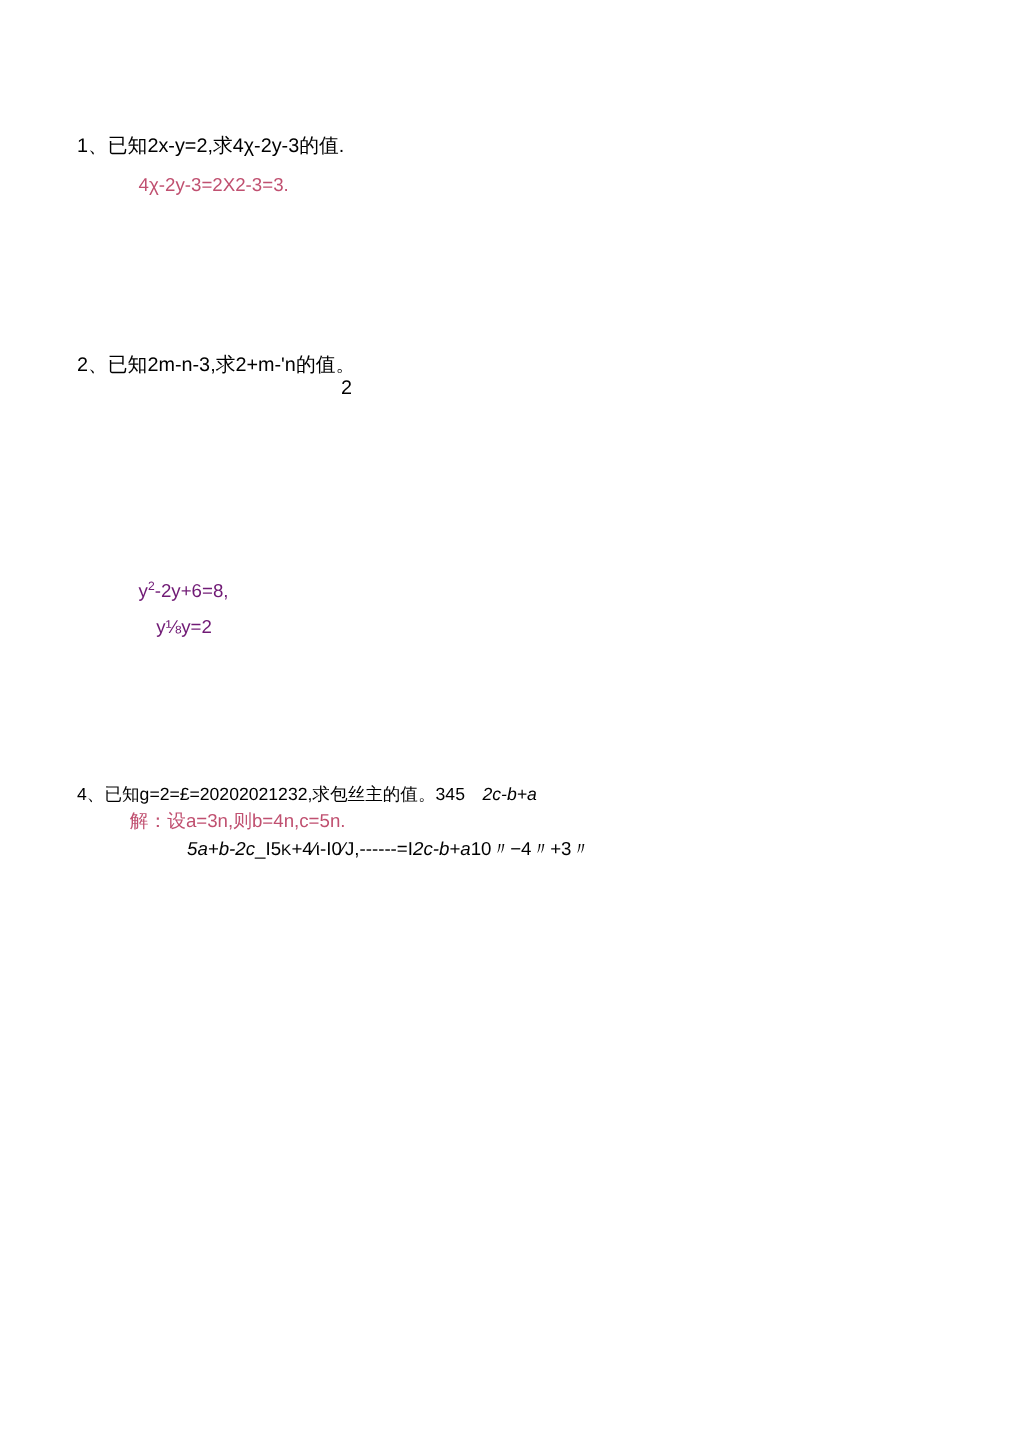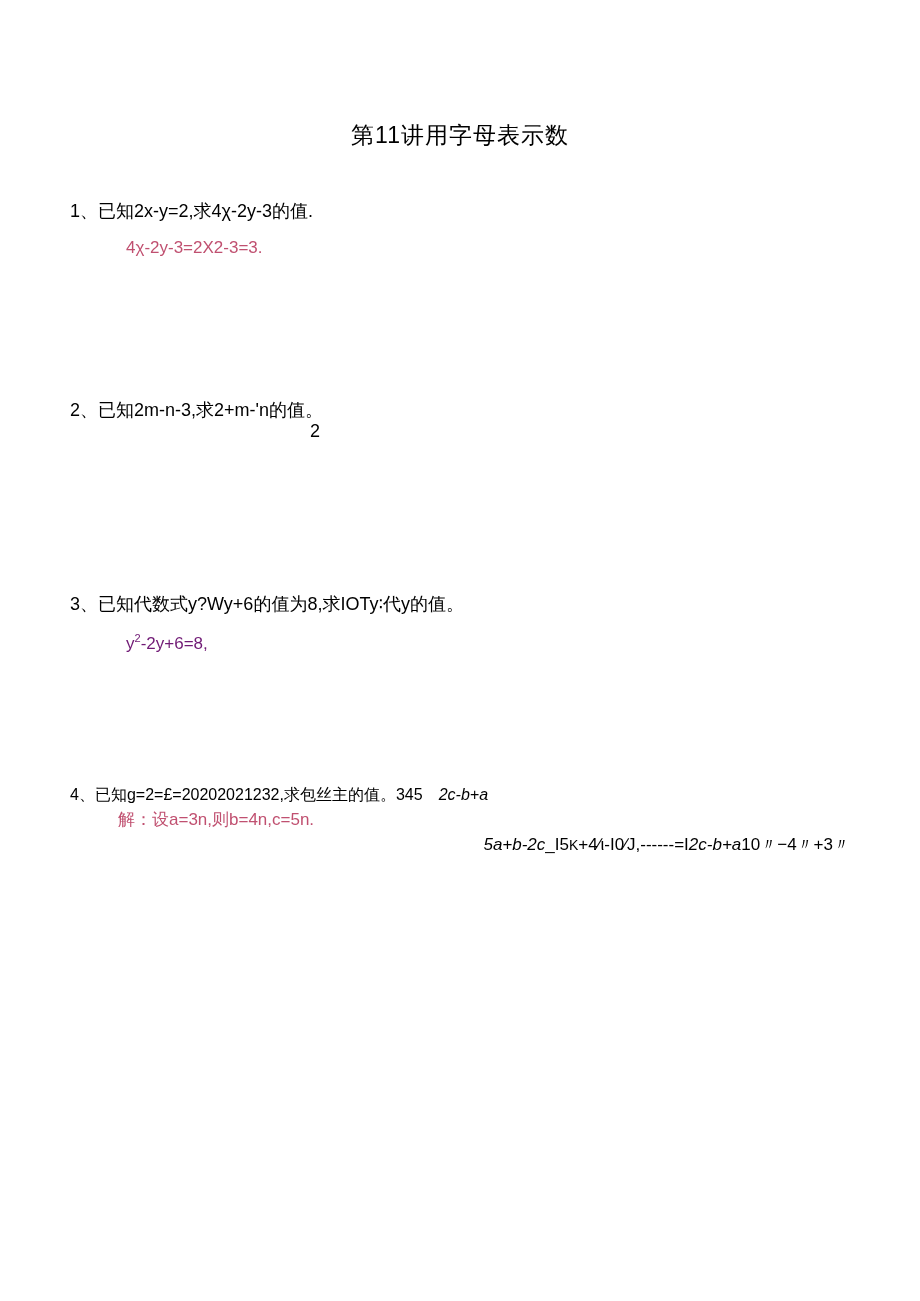--- a/index.html
+++ b/index.html
@@ -57,45 +57,43 @@
   .p4-solprefix {
     color: #c05070;
     font-size: 17px;
     margin-left: 48px;
     margin-top: 2px;
   }
   .p4-last {
     margin-left: 100px;
     font-size: 17px;
     margin-top: 2px;
-    text-align: right;
   }
   .bi { font-style: italic; font-weight: 500; }
   sup { font-size: 0.65em; }
 </style>
 </head>
 <body>
 
 <div class="page">
-  <div class="title">第11讲用字母表示数</div>
 
   <div class="problem p1">1、已知2x-y=2,求4χ-2y-3的值.</div>
   <div class="answer">4χ-2y-3=2X2-3=3.</div>
 
   <div class="gap-large"></div>
 
   <div class="problem">2、已知2m-n-3,求2+m-'n的值。</div>
   <div class="sub2">2</div>
 
   <div class="gap-large"></div>
 
-  <div class="problem">3、已知代数式y?Wy+6的值为8,求IOTy∶代y的值。</div>
   <div class="sol-line" style="margin-left:56px;margin-top:14px;">
     <span>y</span><sup>2</sup><span>-2y+6=8,</span>
   </div>
+  <div class="sol-line" style="margin-left:72px;">y⅛y=2</div>
 
   <div class="gap-med"></div>
 
   <div class="p4-line1">
     <span>4、已知g=2=£=20202021232,求包丝主的值。345</span>
     <span class="bi">2c-b+a</span>
   </div>
   <div class="p4-solprefix">
     <span>解：</span><span style="color:#c05070;">设a=3n,则b=4n,c=5n.</span>
   </div>

